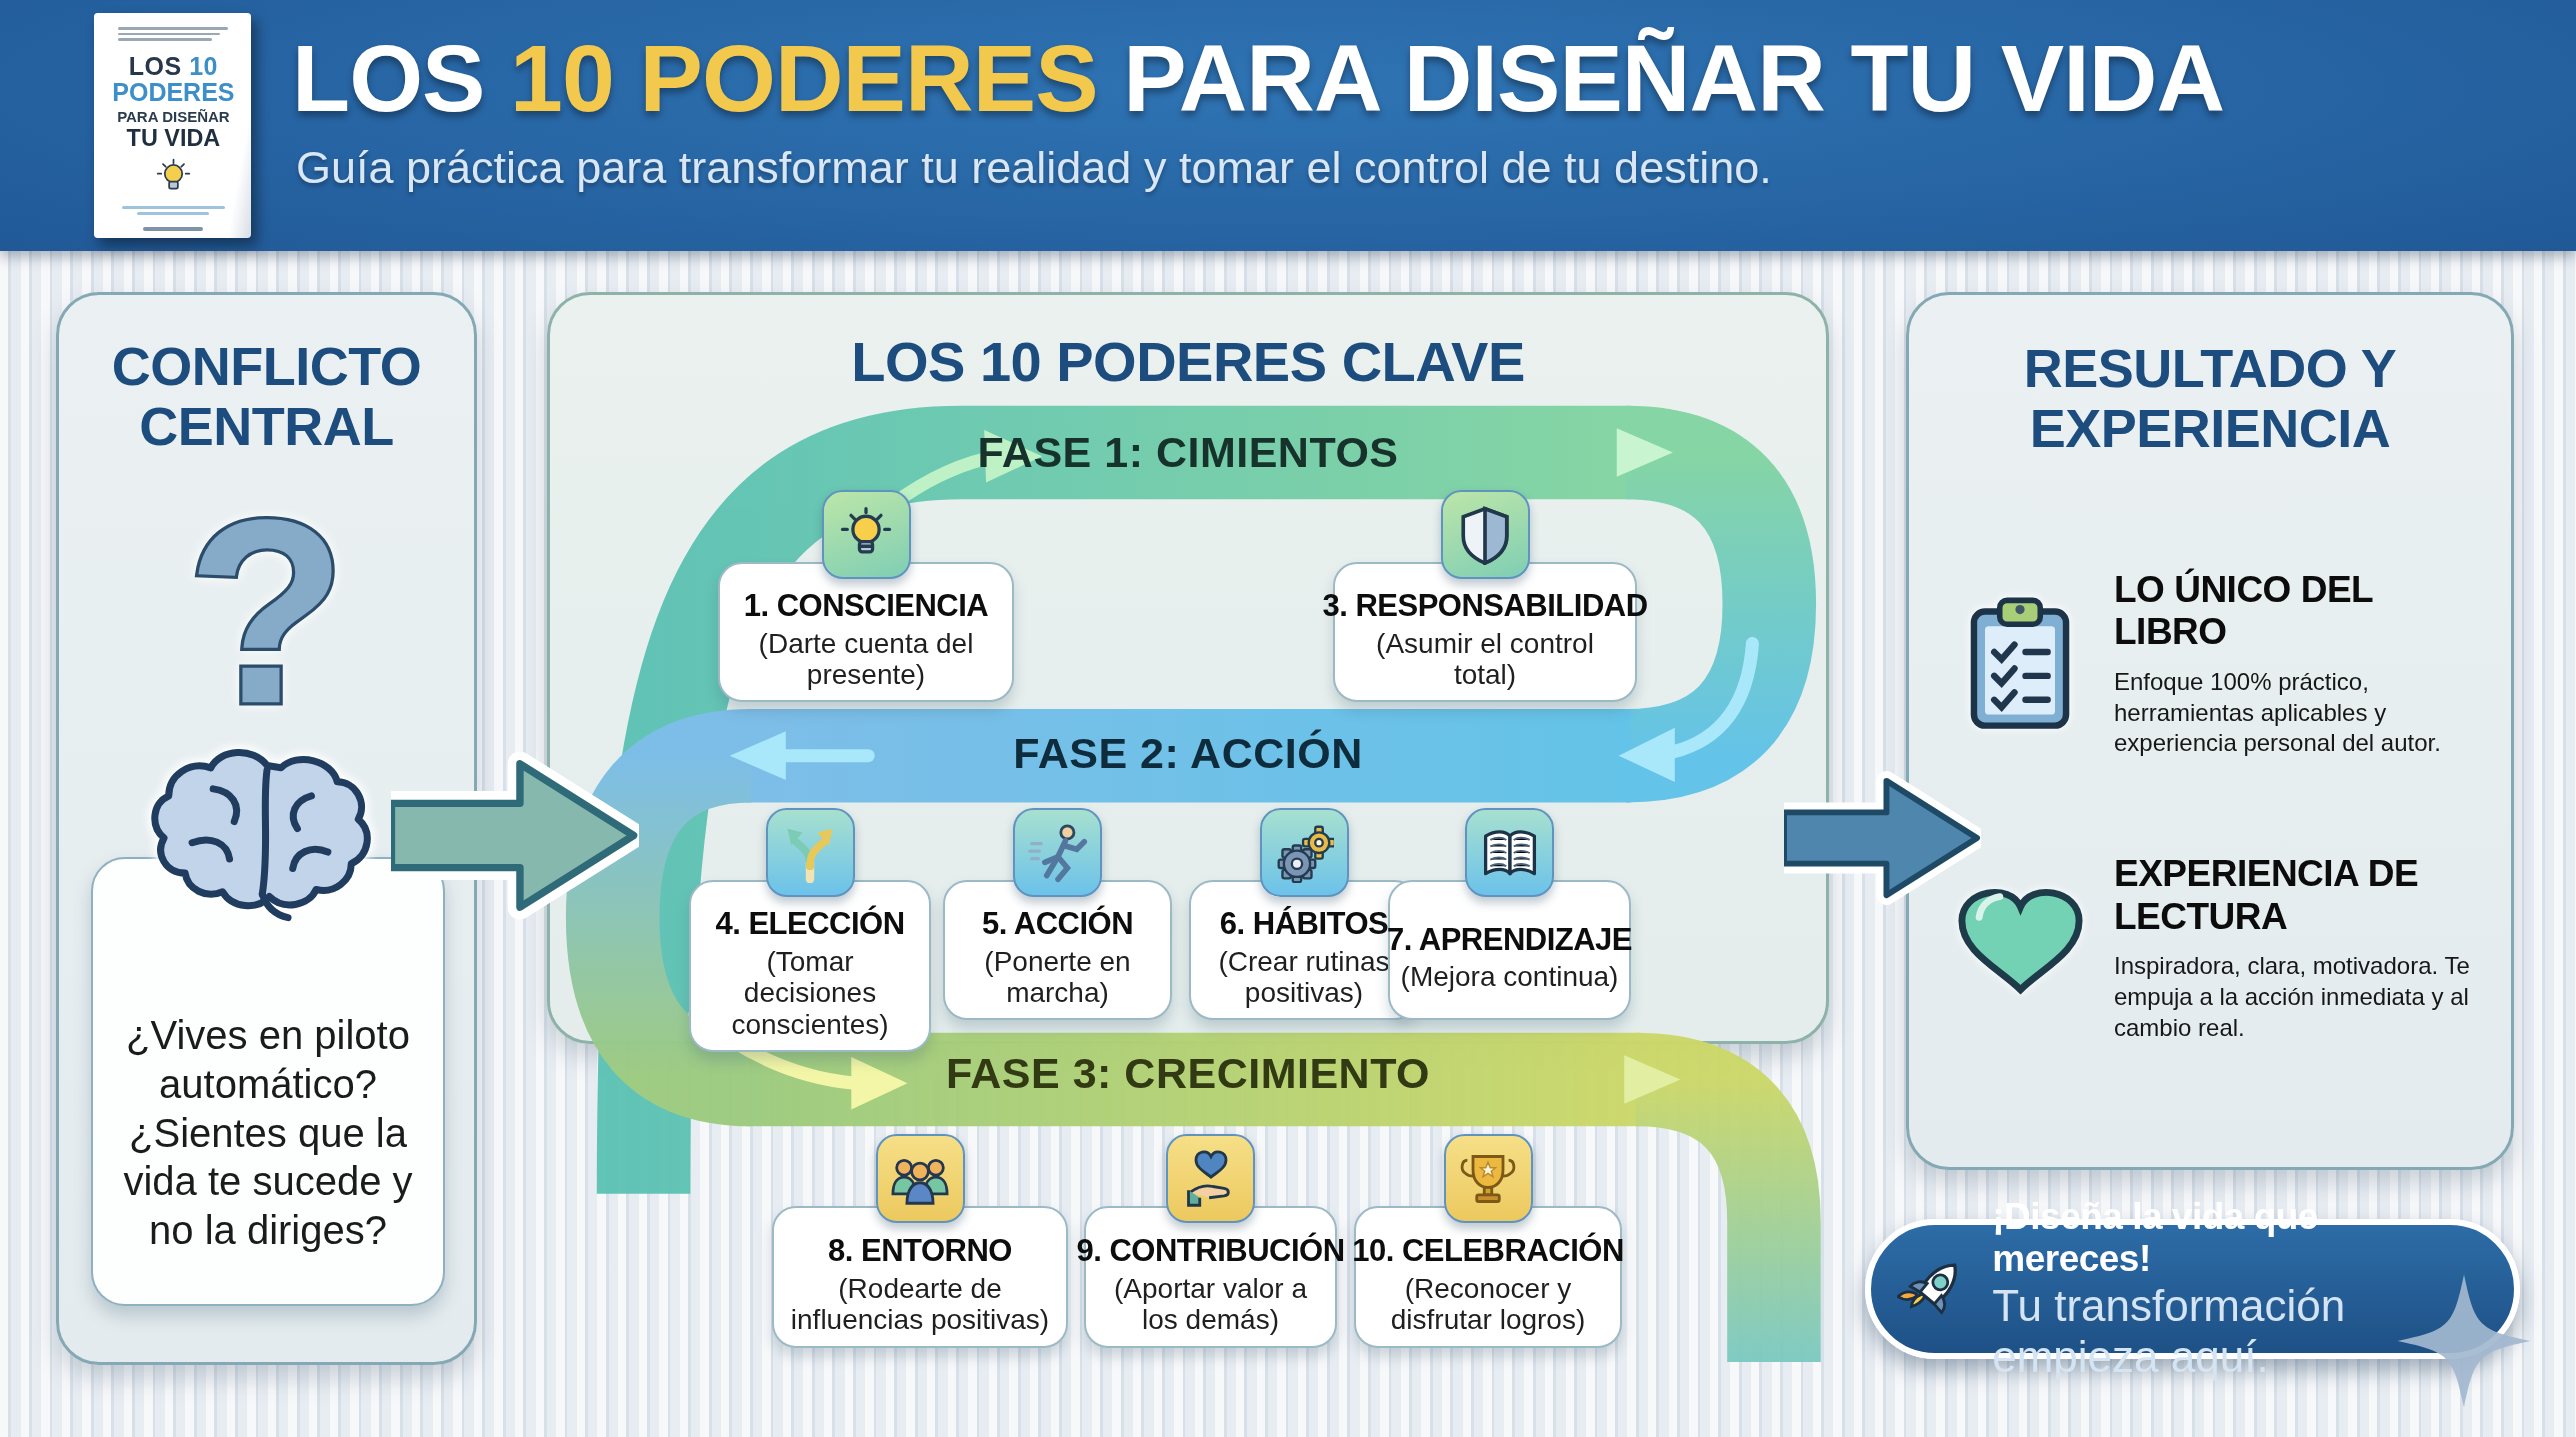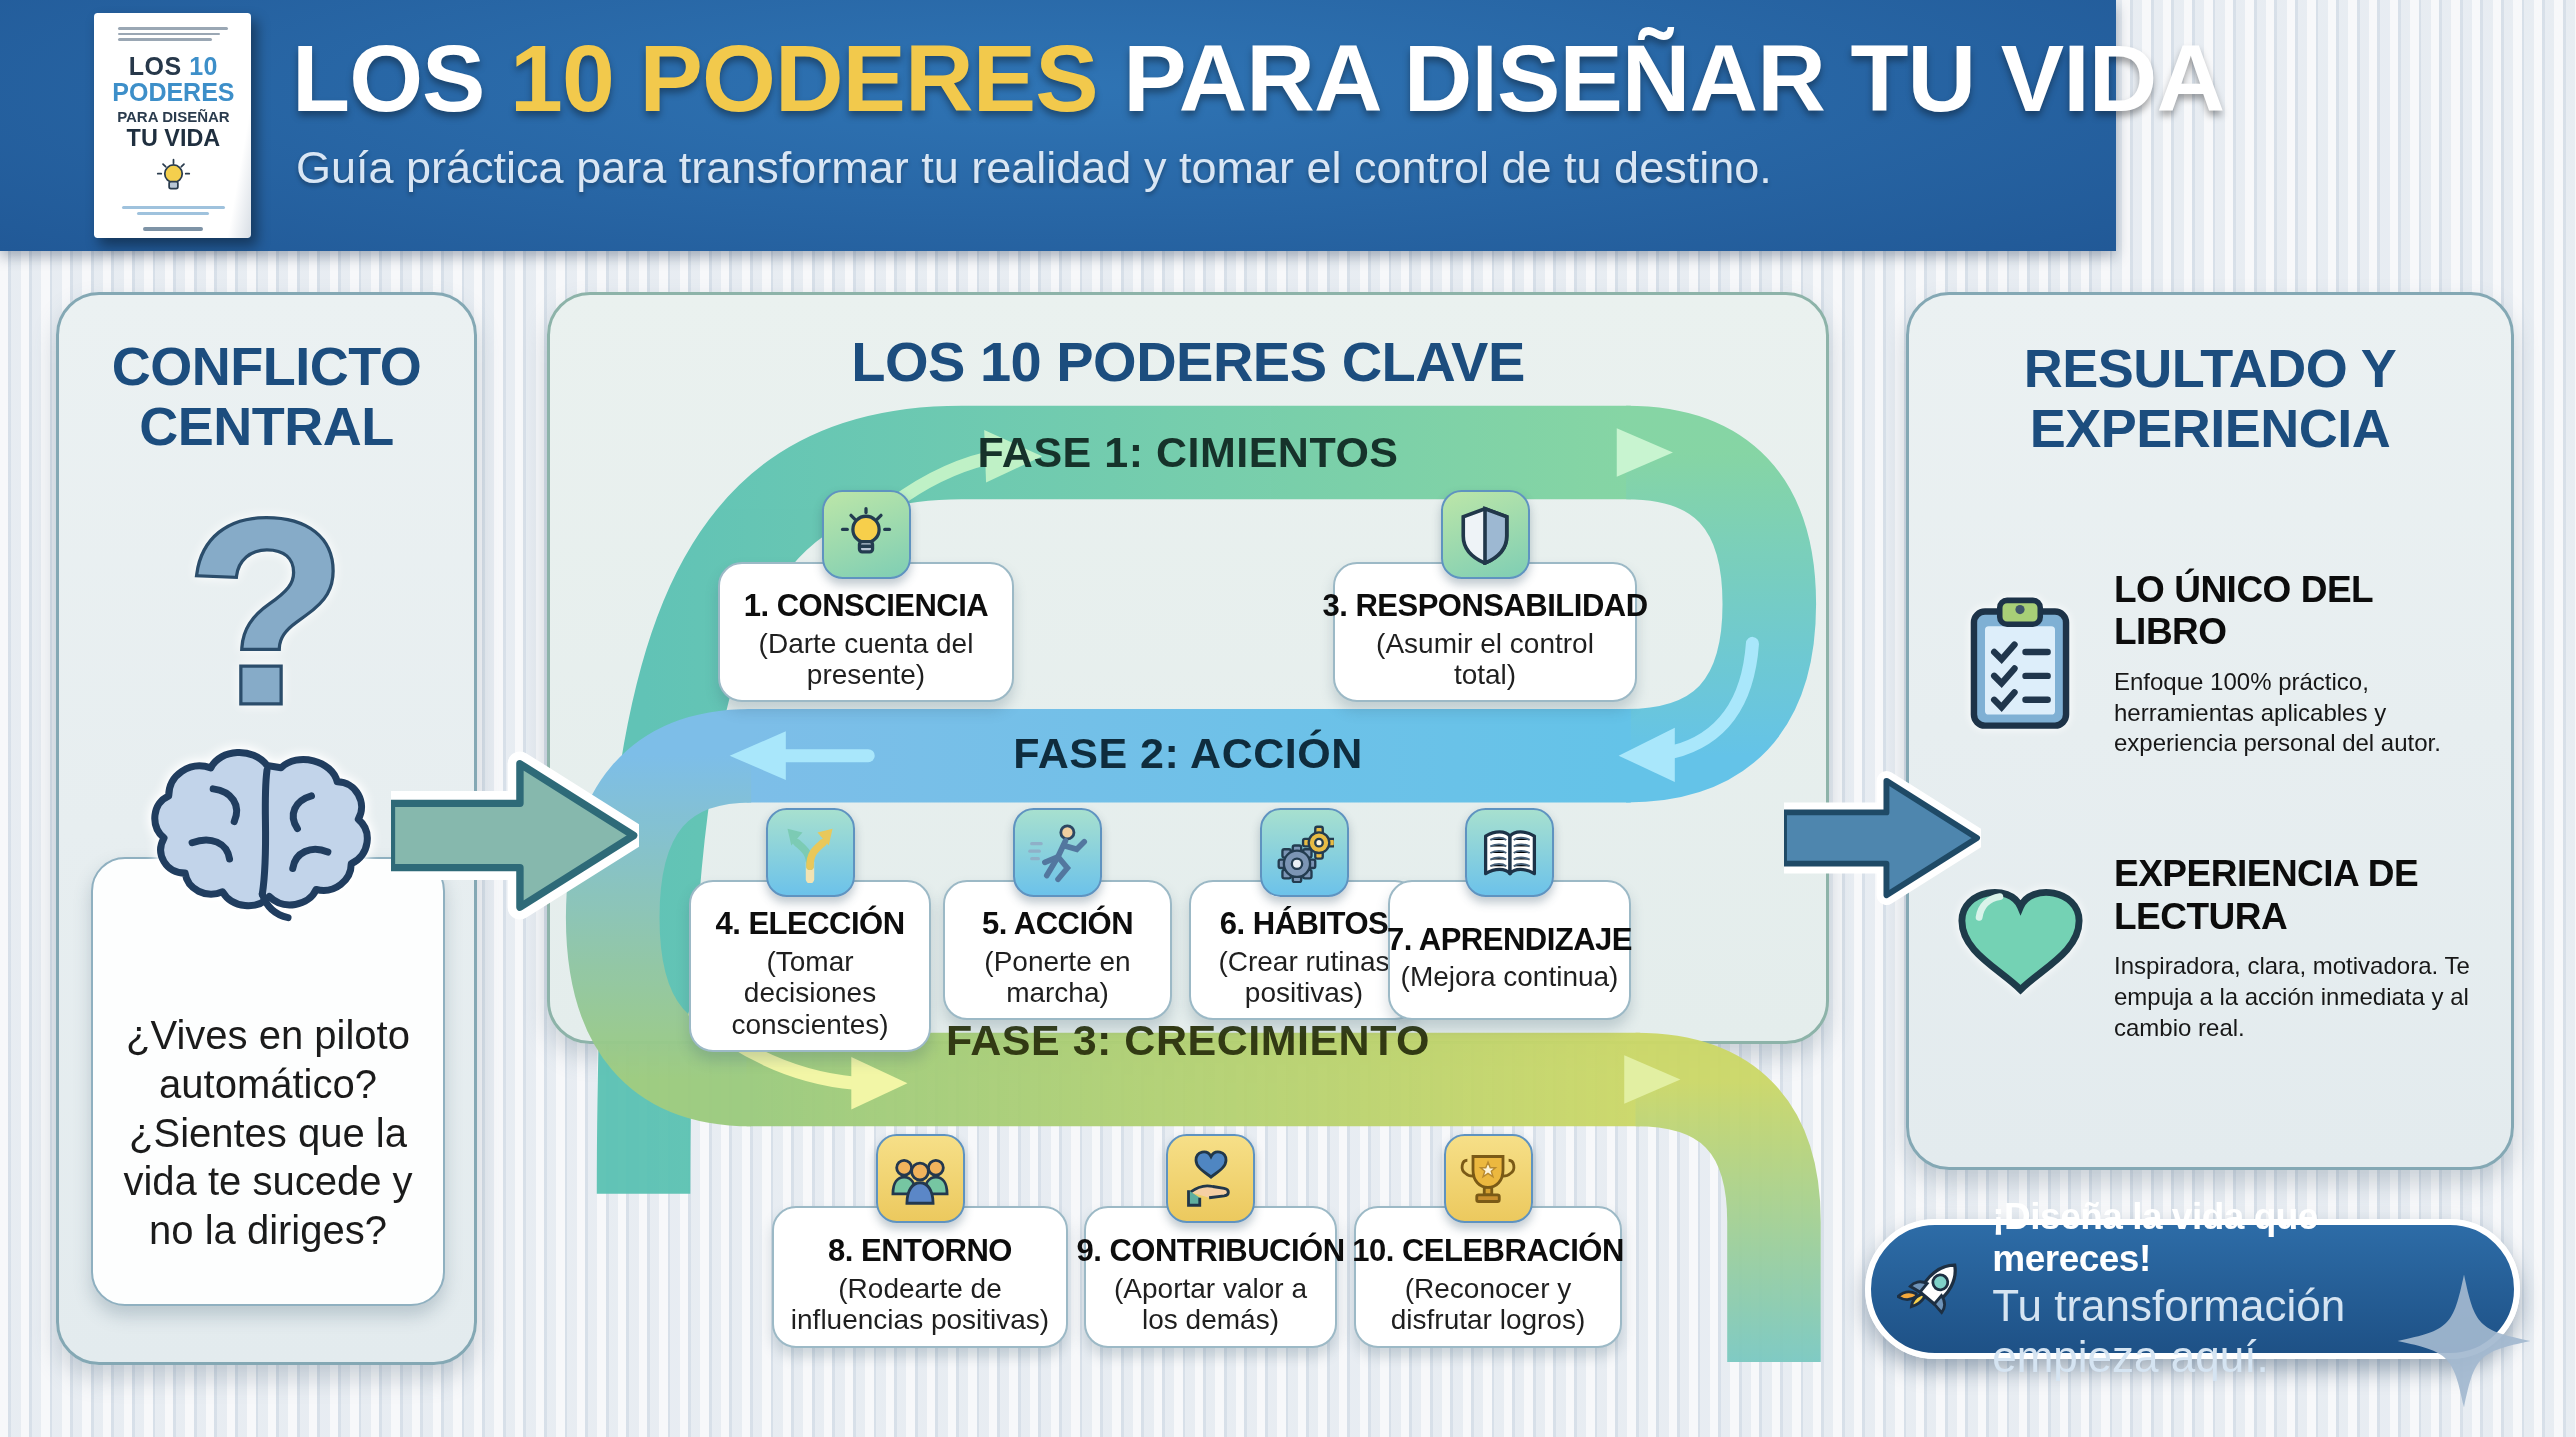--- a/index.html
+++ b/index.html
@@ -10,21 +10,21 @@
       repeating-linear-gradient(90deg,
         rgba(255,255,255,.55) 0 8.4px,
         rgba(160,182,204,.28) 8.4px 11.2px,
         rgba(226,233,240,.5) 11.2px 20.6px),
       #edf0f4;
     position:relative;
   }
 
   
   .header{
-    position:absolute; left:0; top:0; width:2116px; height:251px;
+    position:absolute; left:0; top:0; width:2576px; height:251px;
     background:radial-gradient(130% 190% at 50% 35%, #2f74b4 0%, #205795 55%, #153f70 100%);
     box-shadow:0 5.6px 13px rgba(20,40,70,.35);
   }
   .book{
     position:absolute; left:94px; top:13px; width:157px; height:225px;
     background:linear-gradient(100deg,#ffffff 88%, #d8dee5 100%);
     border-radius:3.7px;
     box-shadow:5.6px 7.5px 13px rgba(0,0,0,.4);
     padding:11.2px 9.4px 7.5px 11.2px;
     display:flex; flex-direction:column; align-items:center;
@@ -87,21 +87,21 @@
     background:linear-gradient(180deg,#eaf1ef 0%, #e4edec 100%);
     border-color:#8db3a9;}
   .p-center .panel-title{ font-size:56px; margin-top:36px; position:relative; z-index:4;}
   .snake{ position:absolute; left:0; top:0; z-index:1; }
   .phase-label{
     position:absolute; left:0; width:100%; text-align:center; z-index:3;
     font-size:43px; font-weight:800; letter-spacing:0.5px;
   }
   .pl-1{ top:133px; color:#16322a; }
   .pl-2{ top:434px; color:#0f2c3d; }
-  .pl-3{ top:721px; color:#323a13;text-align:center; }
+  .pl-3{ top:754px; color:#323a13;text-align:center; }
 
   .item{ position:absolute; z-index:5; }
   .tile{
     width:89px; height:89px; margin:0 auto; border-radius:20.6px;
     border:2.8px solid #5f93c0;
     display:flex; align-items:center; justify-content:center;
     box-shadow:0 5.6px 9.4px rgba(50,80,100,.3); position:relative; z-index:2;
   }
   .tile-f1{ background:linear-gradient(160deg,#bce6a8 0%, #7fceb4 100%); }
   .tile-f2{ background:linear-gradient(180deg,#a7e0cf 0%, #6cc2ea 100%); }

